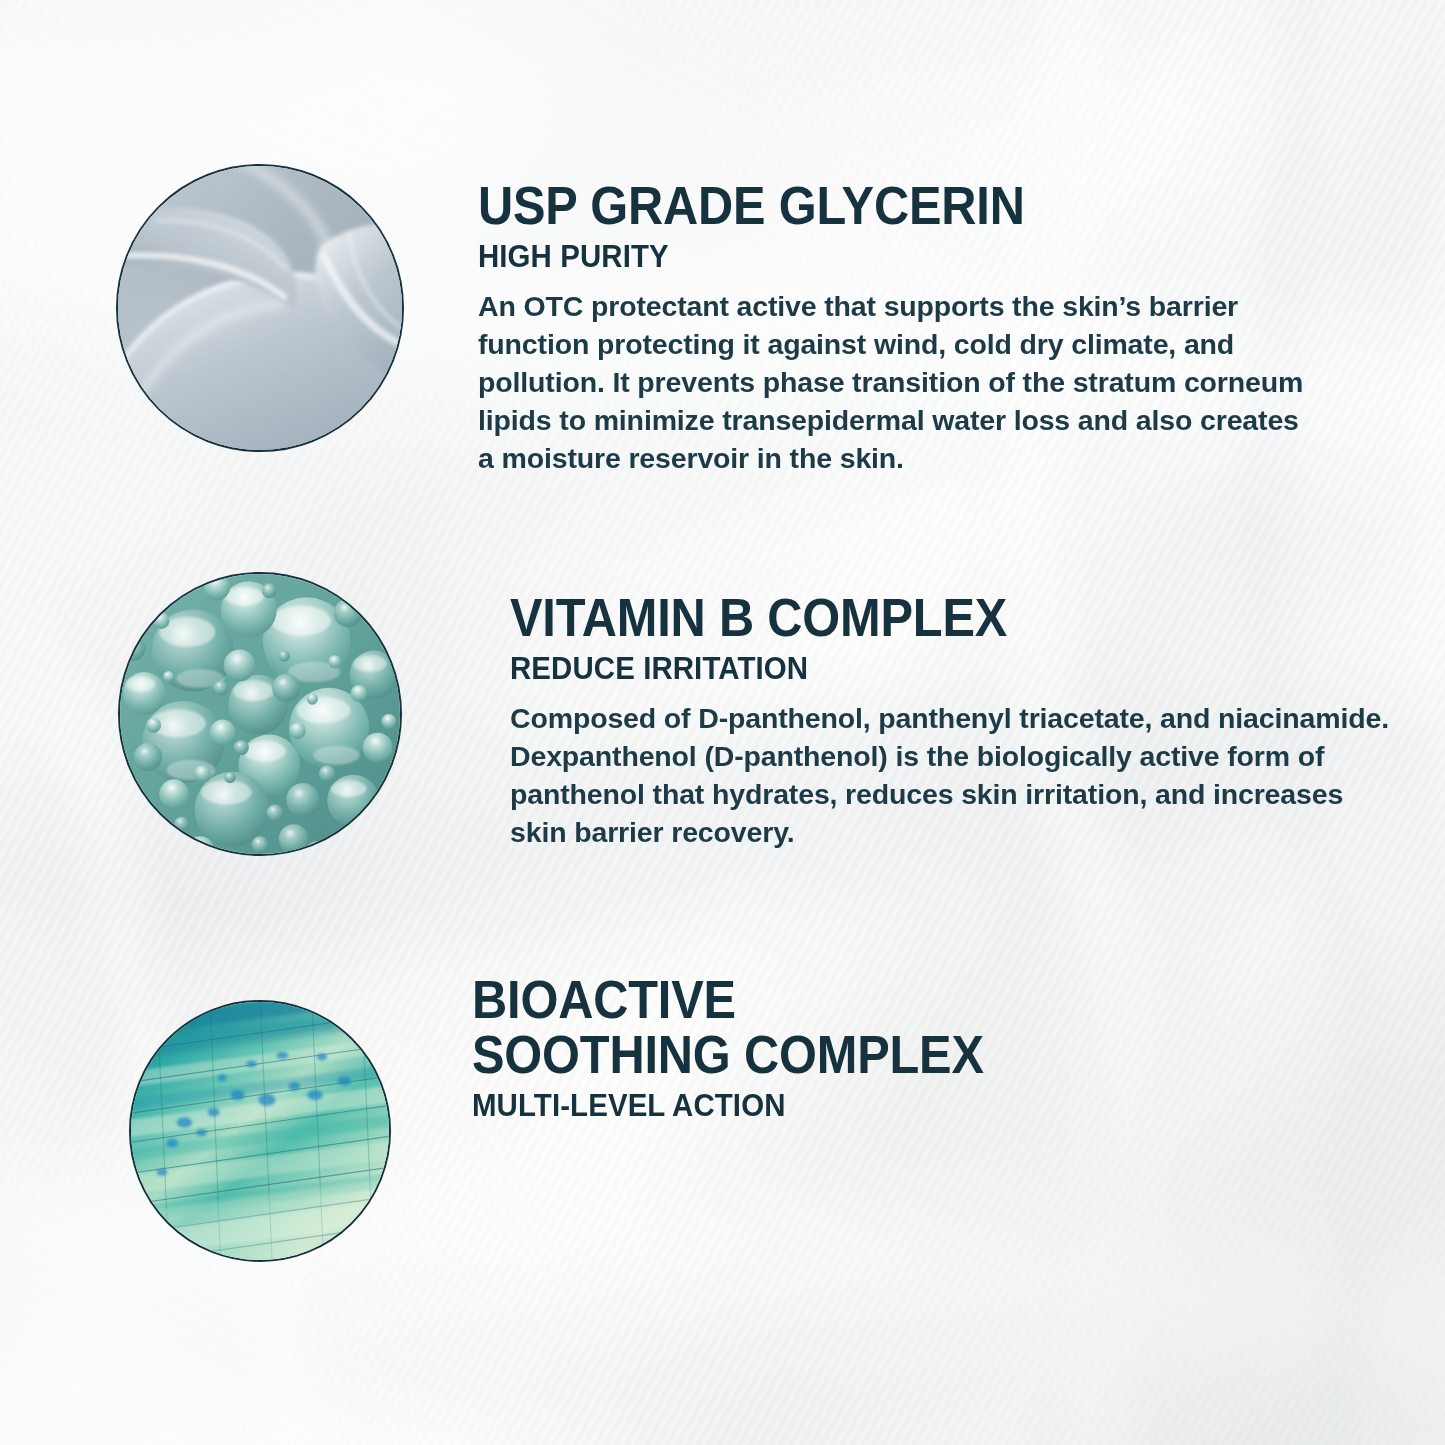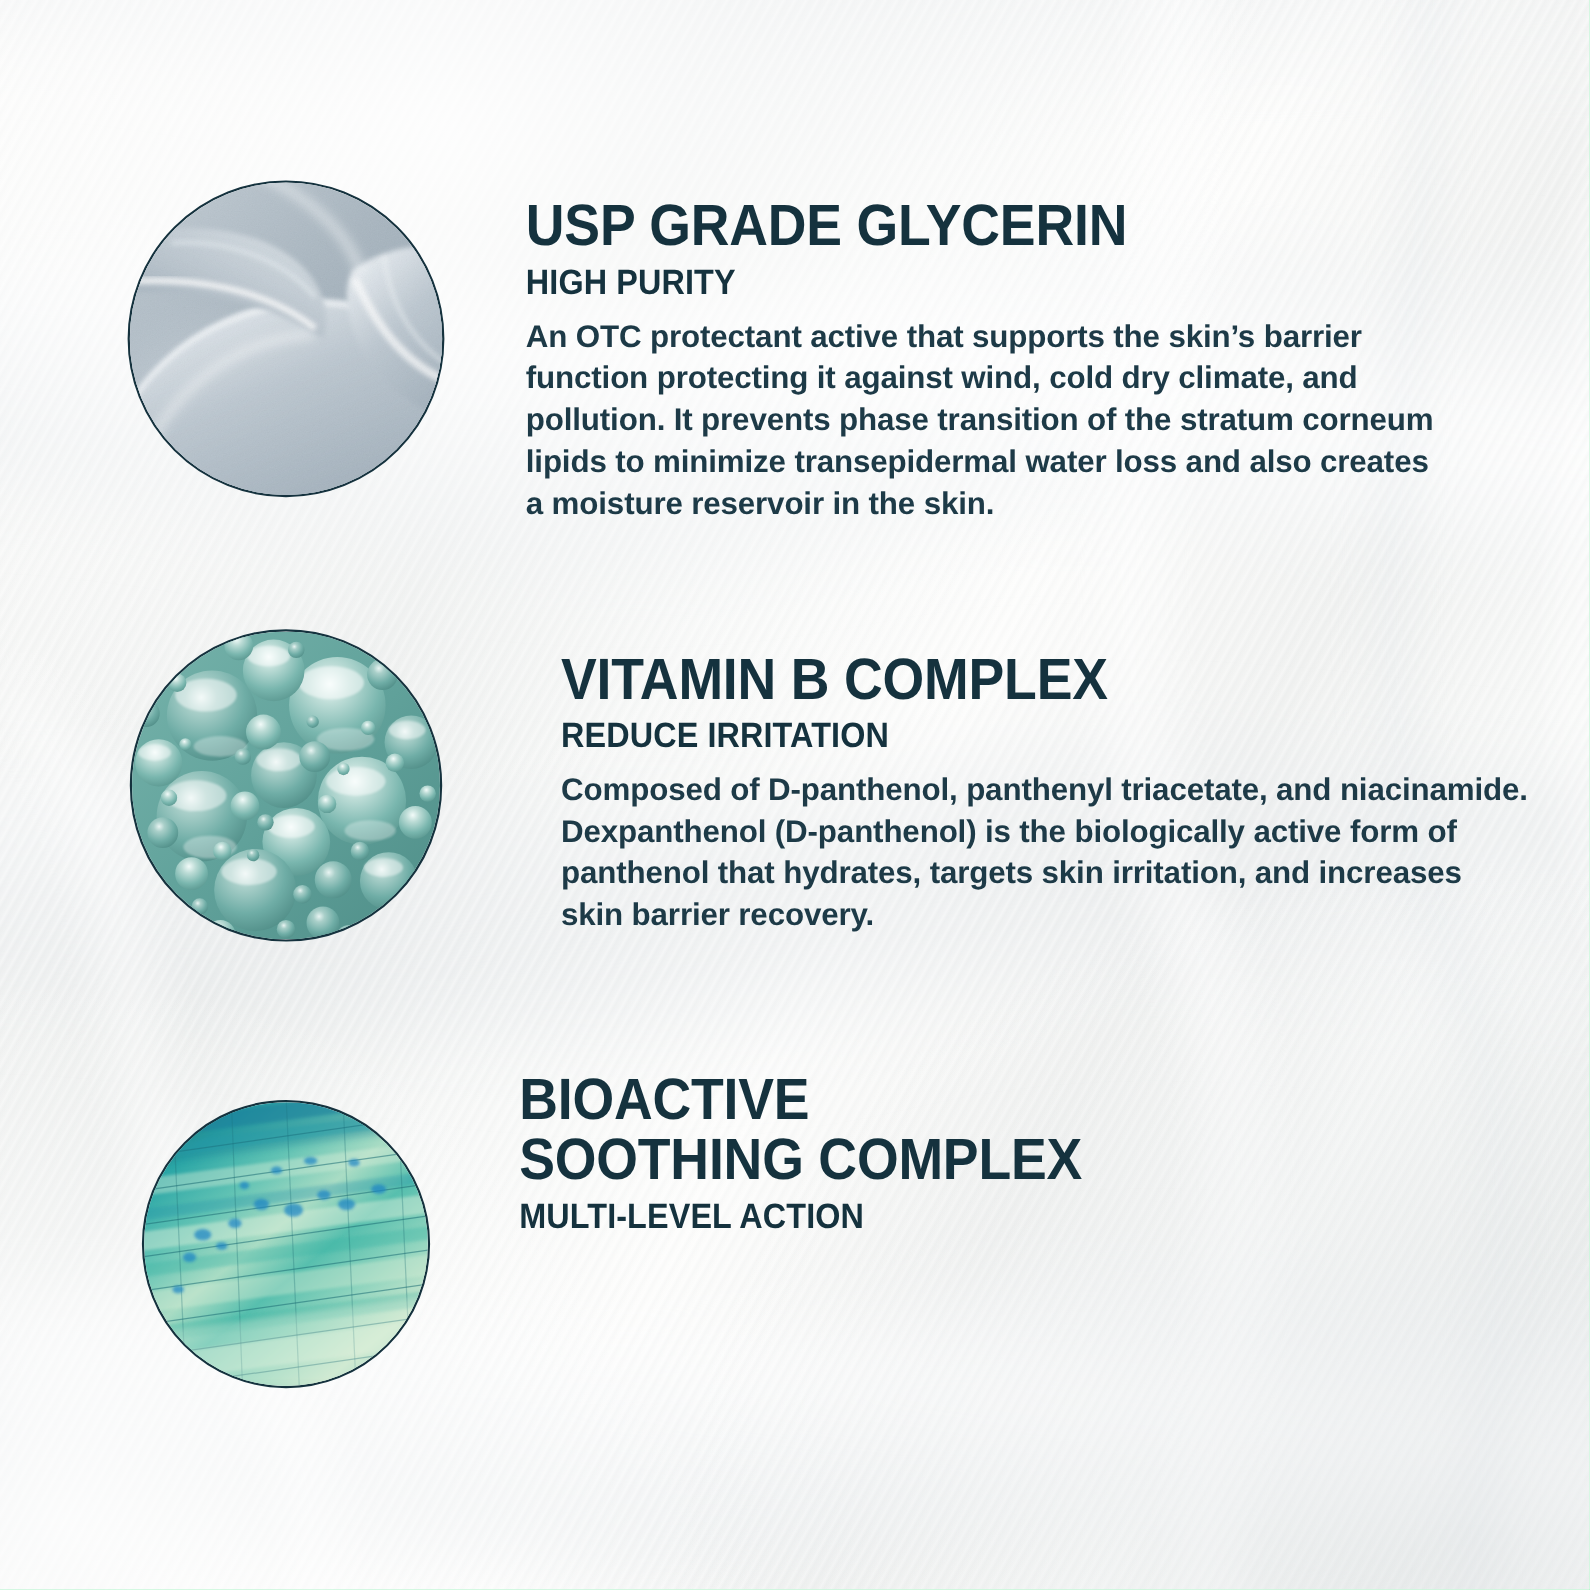--- a/index.html
+++ b/index.html
@@ -325,21 +325,21 @@
         <circle cx="118" cy="218" r="6" fill="url(#bubGrad)"></circle>
         <circle cx="52" cy="110" r="6" fill="url(#bubGrad2)"></circle>
         <circle cx="176" cy="88" r="6" fill="url(#bubGrad)"></circle>
       </g>
     </svg>
   </div>
 
   <div class="row txt" style="left:478px; top:590px; width:880px;margin-left:32px;">
     <h2 class="title">VITAMIN B COMPLEX</h2>
     <h3 class="subtitle">REDUCE IRRITATION</h3>
-    <p class="body">Composed of D-panthenol, panthenyl triacetate, and niacinamide. Dexpanthenol (D-panthenol) is the biologically active form of panthenol that hydrates, targets skin irritation, and increases skin barrier recovery.</p>
+    <p class="body">Composed of D-panthenol, panthenyl triacetate, and niacinamide. Dexpanthenol (D-panthenol) is the biologically active form of panthenol that hydrates, reduces skin irritation, and increases skin barrier recovery.</p>
   </div>
 
   <div class="circle" style="left:129px; top:1000px; width:262px; height:262px;">
     <svg viewBox="0 0 300 300">
       <defs>
         <linearGradient id="tg" x1="0.1" y1="0" x2="0.9" y2="1">
           <stop offset="0%" stop-color="#2f8a6a"></stop>
           <stop offset="14%" stop-color="#2aa6a6"></stop>
           <stop offset="30%" stop-color="#62c3b4"></stop>
           <stop offset="45%" stop-color="#a9dcc4"></stop>

